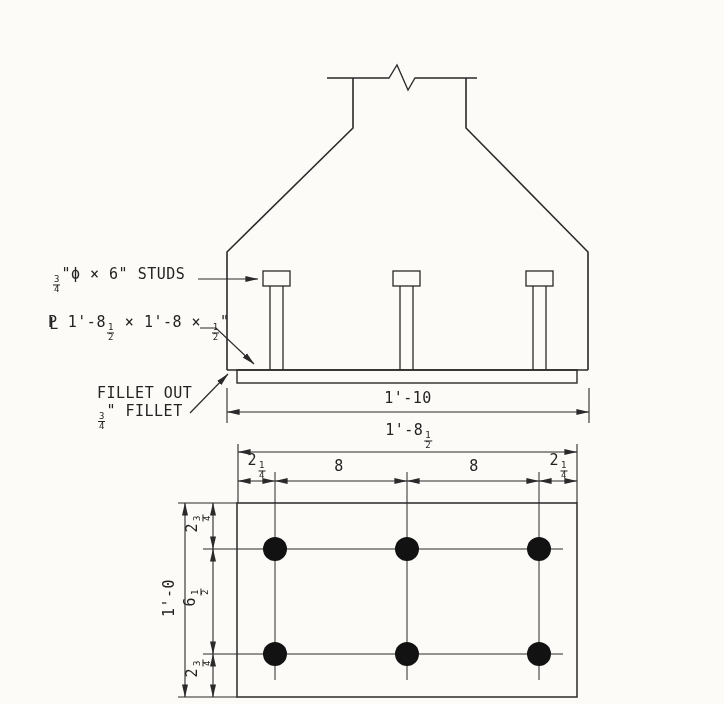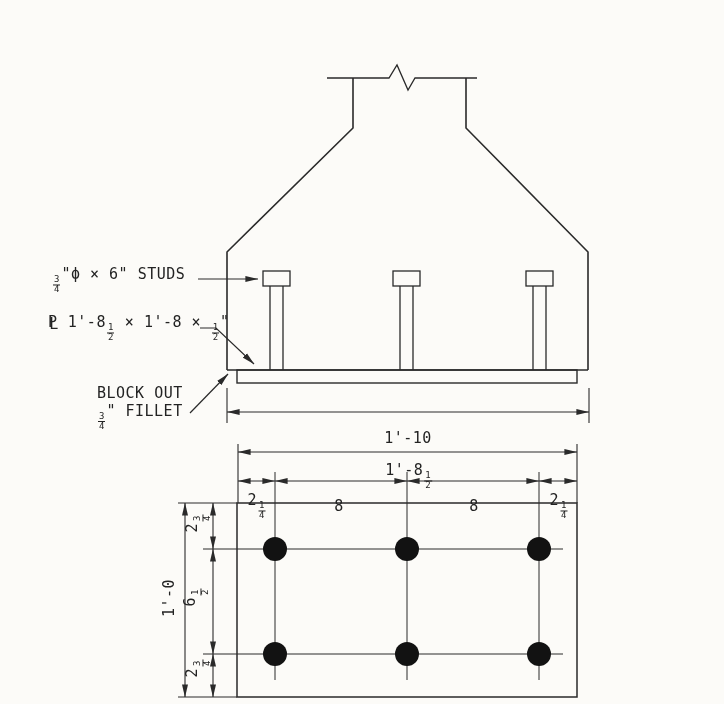--- a/index.html
+++ b/index.html
@@ -17,21 +17,21 @@
   svg{position:absolute;left:0;top:0;}
   .lbl{
     position:absolute;
     font-size:15px;
     letter-spacing:0.5px;
     white-space:nowrap;
     line-height:18px;
     color:#232323;
   }
   .anchor-left{transform:translateY(-50%);}
-  .centered{transform:translate(-50%,-50%);margin-top:40px;}
+  .centered{transform:translate(-50%,-50%);}
   .rot{transform:translate(-50%,-50%) rotate(-90deg);}
   .fr{
     display:inline-flex;flex-direction:column;align-items:center;
     vertical-align:-0.34em;line-height:1;margin:0 1px;font-size:9px;
     letter-spacing:0;
   }
   .fr .fd{border-top:1px solid #232323;padding:0 1px;}
   .fr .fn{padding:0 1px;}
   .pl{display:inline-block;letter-spacing:0;}
   .pl .pl-l{display:inline-block;margin-left:-0.52em;transform:translateY(2px);}
@@ -152,21 +152,21 @@
     <span class="pl"><span>P</span><span class="pl-l">L</span></span><span> 1'-8</span><span class="fr">
         <span class="fn">1</span>
         <span class="fd">2</span>
       </span><span> × 1'-8 × </span><span class="fr">
         <span class="fn">1</span>
         <span class="fd">2</span>
       </span><span>"</span>
   </div>
 
   <div class="lbl" style="left:97px;top:384px">
-    <div>BLOCK OUT</div>
+    <div>FILLET OUT</div>
     <div><span class="fr">
           <span class="fn">3</span>
           <span class="fd">4</span>
         </span><span>" FILLET</span></div>
   </div>
 
   <div class="lbl centered" style="left:408px;top:398px">1'-10</div>
 
   <div class="lbl centered" style="left:409px;top:436px">
     <span>1'-8</span><span class="fr">

